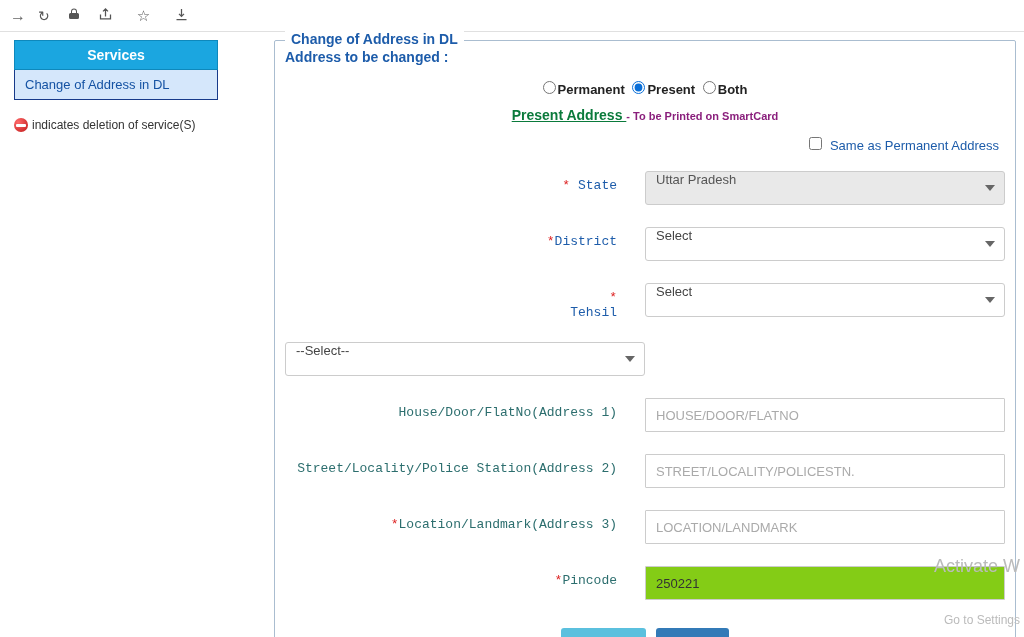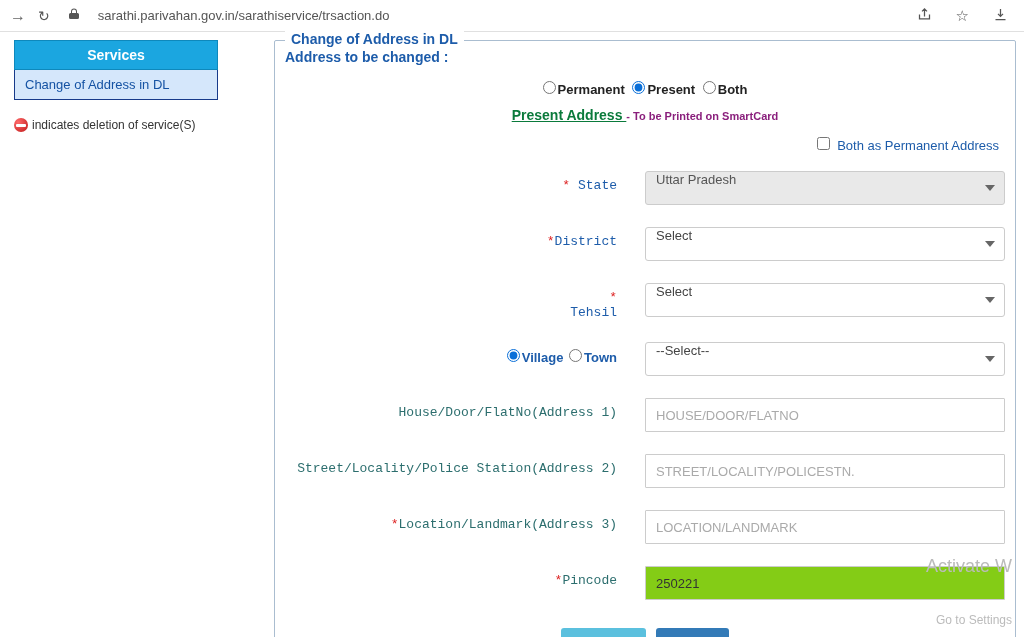--- a/index.html
+++ b/index.html
@@ -41,36 +41,35 @@
     .select-wrap::after { content: ""; position: absolute; right: 10px; top: 14px; width: 0; height: 0; border-left: 5px solid transparent; border-right: 5px solid transparent; border-top: 6px solid #666; pointer-events: none; }
     .textin { width: 100%; height: 34px; border: 1px solid #ccc; border-radius: 1px; padding: 0 10px; font-size: 13px; color: #333; }
     .textin.disabled { background: #84cc16; }
     .textin::placeholder { color: #aaa; }
     .vt-row { display: flex; align-items: flex-start; margin-top: 22px; }
     .vt-label { width: 360px; text-align: right; padding-right: 28px; color: #1d5caa; font-weight: bold; font-size: 13px; padding-top: 7px; }
     .btn-row { text-align: center; margin-top: 28px; }
     .btn { display: inline-block; padding: 8px 18px; border-radius: 3px; color: #fff; font-size: 14px; border: none; cursor: pointer; }
     .btn-confirm { background: #5bc0de; margin-right: 6px; }
     .btn-reset { background: #337ab7; }
-    .watermark { position: absolute; right: 12px; bottom: 10px; text-align: right; color: #bbb; font-size: 18px; font-weight: 300; pointer-events: none; }
+    .watermark { position: absolute; right: 4px; bottom: 10px; text-align: right; color: #bbb; font-size: 18px; font-weight: 300; pointer-events: none; }
     .watermark .sub { font-size: 12px; color: #bbb; margin-top: 36px; }
     input[type=radio] { accent-color: #0a6fd8; margin-right: 2px; }
   </style>
 </head>
 <body>
 
 <div class="browser-bar">
   <span class="nav-arrow">→</span>
   <span class="reload">↻</span>
   <span class="url-lock">
     <svg width="12" height="12" viewBox="0 0 12 12">
         <path fill="#555" d="M3 5V3.5a3 3 0 016 0V5h.5A1.5 1.5 0 0111 6.5v3A1.5 1.5 0 019.5 11h-7A1.5 1.5 0 011 9.5v-3A1.5 1.5 0 012.5 5H3zm1 0h4V3.5a2 2 0 00-4 0V5z"></path>
       </svg>
   </span>
-  <span class="url-text">sarathi.parivahan.gov.in/sarathiservice/trsaction.do</span>
   <span class="share-ic">
     <svg width="15" height="15" viewBox="0 0 24 24">
         <path fill="none" stroke="#555" stroke-width="2" d="M4 12v7h16v-7M12 3v12M8 7l4-4 4 4"></path>
       </svg>
   </span>
   <span class="star-ic">☆</span>
   <span class="dl-ic">
     <svg width="15" height="15" viewBox="0 0 24 24">
         <path fill="none" stroke="#555" stroke-width="2" d="M12 3v12M8 11l4 4 4-4M4 20h16"></path>
       </svg>
@@ -99,21 +98,21 @@
         <label><input type="radio" name="atype" style=""><span>Both</span></label>
       </div>
 
       <div class="present-address-row">
         <span class="present-address">Present Address </span>
         <span class="smartcard-note">- To be Printed on SmartCard</span>
       </div>
 
       <div class="same-row">
         <input type="checkbox" class="same-chk" style="">
-        <span>Both as Permanent Address</span>
+        <span>Same as Permanent Address</span>
       </div>
 
       <div class="form-row">
         <div class="form-label dark"><span class="req">*</span> <span>State</span></div>
         <div class="form-control">
           <div class="select-wrap">
             <div class="select disabled"><span>Uttar Pradesh</span></div>
           </div>
         </div>
       </div>
@@ -130,24 +129,20 @@
       <div class="form-row slim">
         <div class="form-label dark"><span class="req">*</span><br><span>Tehsil</span></div>
         <div class="form-control">
           <div class="select-wrap">
             <div class="select"><span>Select</span></div>
           </div>
         </div>
       </div>
 
       <div class="vt-row">
-        <div class="vt-label">
-          <label><input type="radio" name="vt" checked="" style=""><span>Village</span></label>
-          <label style="margin-left:2px;"><input type="radio" name="vt" style=""><span>Town</span></label>
-        </div>
         <div class="form-control">
           <div class="select-wrap">
             <div class="select"><span>--Select--</span></div>
           </div>
         </div>
       </div>
 
       <div class="form-row slim">
         <div class="form-label alt">House/Door/FlatNo(Address 1)</div>
         <div class="form-control">

